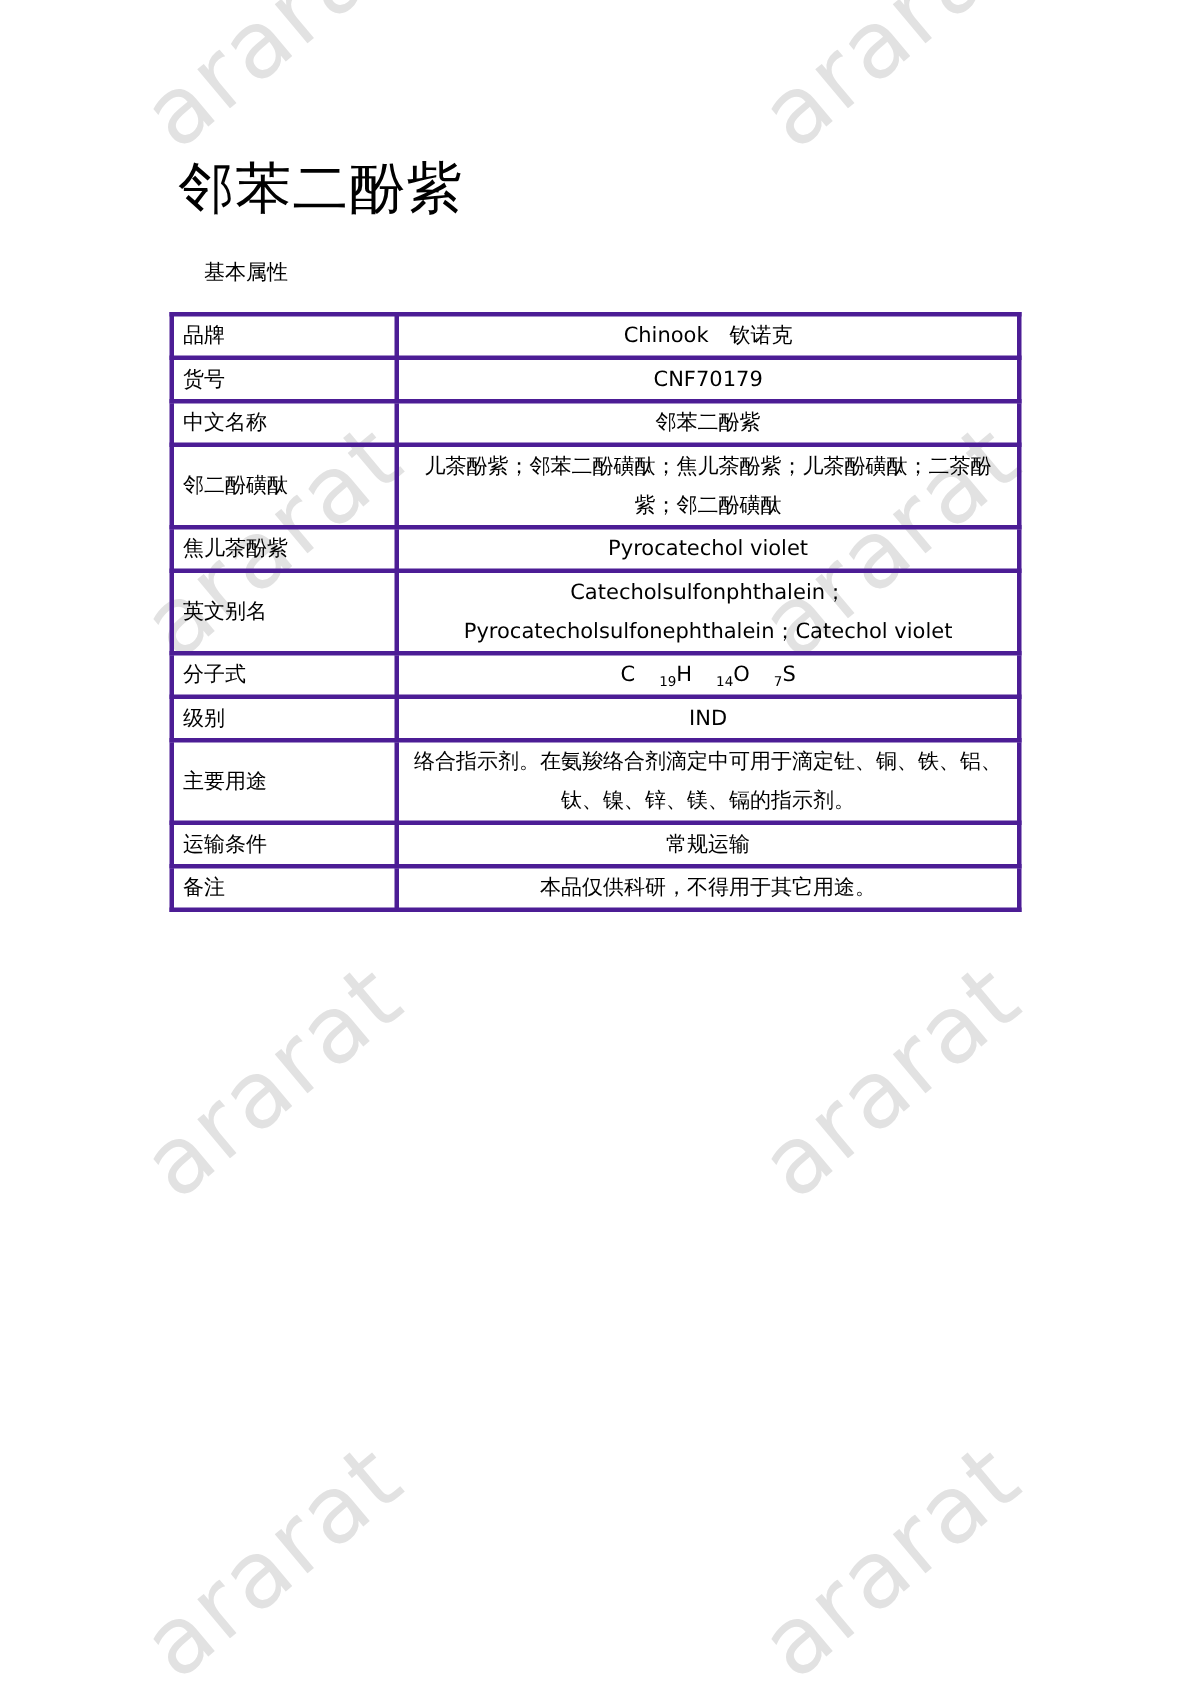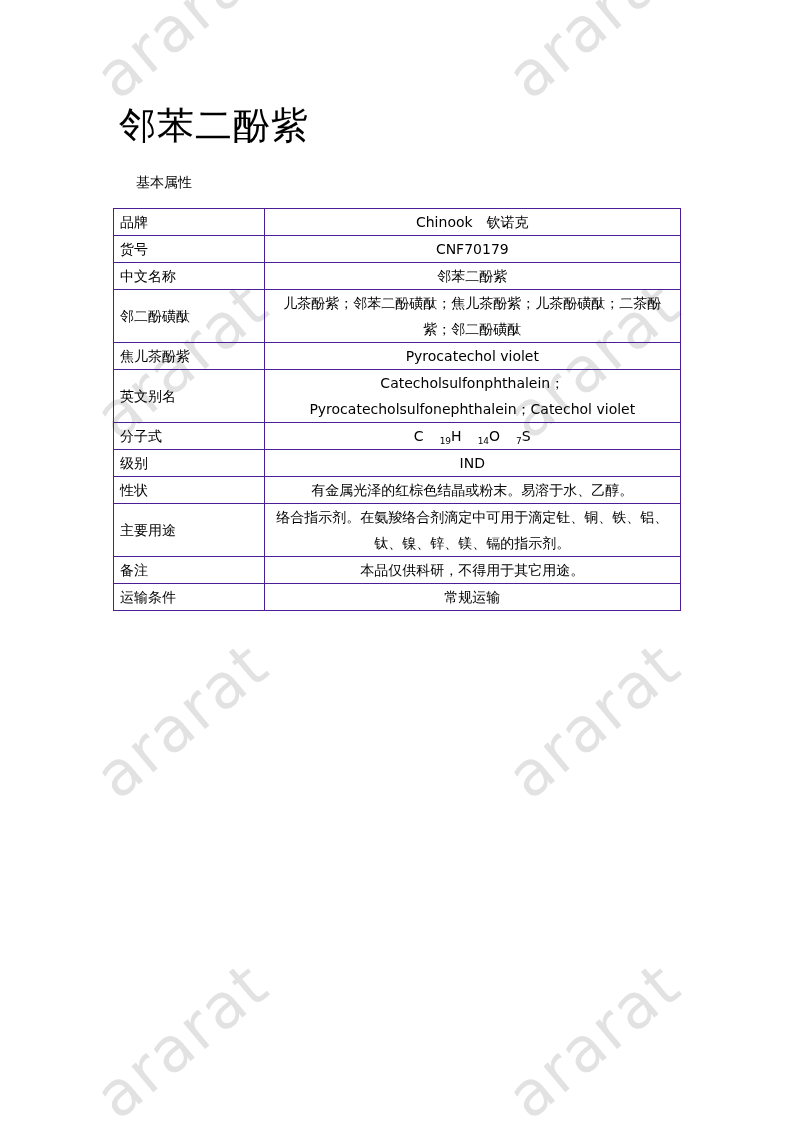--- a/index.html
+++ b/index.html
@@ -52,21 +52,21 @@
     position: absolute;
     left: 113px;
     top: 208px;
     width: 568px;
     border-collapse: collapse;
     font-size: 14px;
     z-index: 1;
     background: transparent;
   }
   table.props td {
-    border: 1px solid #4c1d95;
+    border: 3px solid #4c1d95;
     padding: 0 6px;
     line-height: 26px;
     vertical-align: middle;
   }
   table.props td.key {
     width: 138px;
   }
   table.props td.val {
     width: 404px;
     text-align: center;
@@ -121,29 +121,25 @@
     </tr>
     <tr>
       <td class="key">分子式</td>
       <td class="val"><span>C</span><sub>19</sub><span>H</span><sub>14</sub><span>O</span><sub>7</sub><span>S</span></td>
     </tr>
     <tr>
       <td class="key">级别</td>
       <td class="val">IND</td>
     </tr>
     <tr>
-      <td class="key">性状</td>
-      <td class="val">有金属光泽的红棕色结晶或粉末。易溶于水、乙醇。</td>
+      <td class="key">主要用途</td>
+      <td class="val">络合指示剂。在氨羧络合剂滴定中可用于滴定钍、铜、铁、铝、钛、镍、锌、镁、镉的指示剂。</td>
     </tr>
     <tr>
-      <td class="key">主要用途</td>
-      <td class="val">络合指示剂。在氨羧络合剂滴定中可用于滴定钍、铜、铁、铝、钛、镍、锌、镁、镉的指示剂。</td>
+      <td class="key">运输条件</td>
+      <td class="val">常规运输</td>
     </tr>
     <tr>
       <td class="key">备注</td>
       <td class="val">本品仅供科研，不得用于其它用途。</td>
     </tr>
-    <tr>
-      <td class="key">运输条件</td>
-      <td class="val">常规运输</td>
-    </tr>
   </tbody>
 </table>
 
 </body></html>

